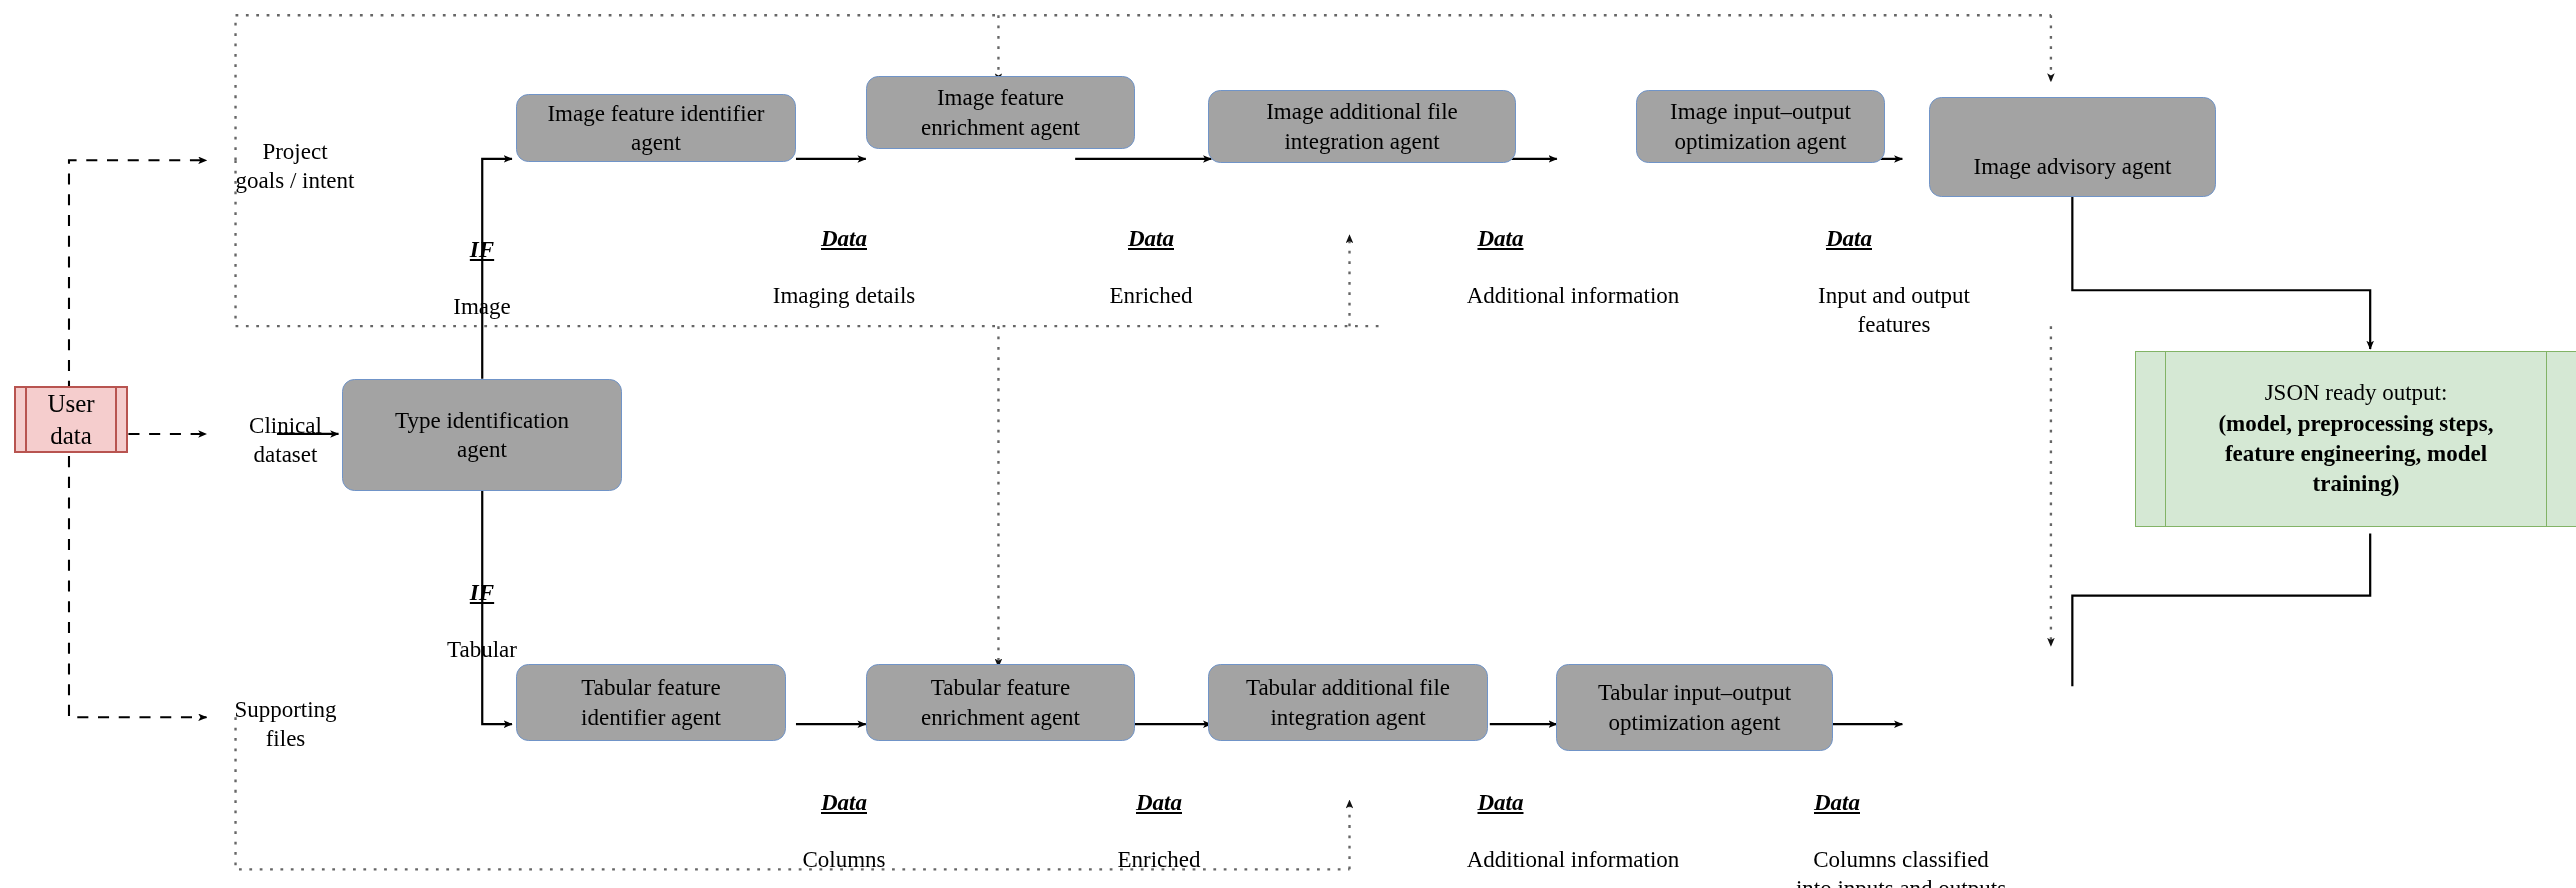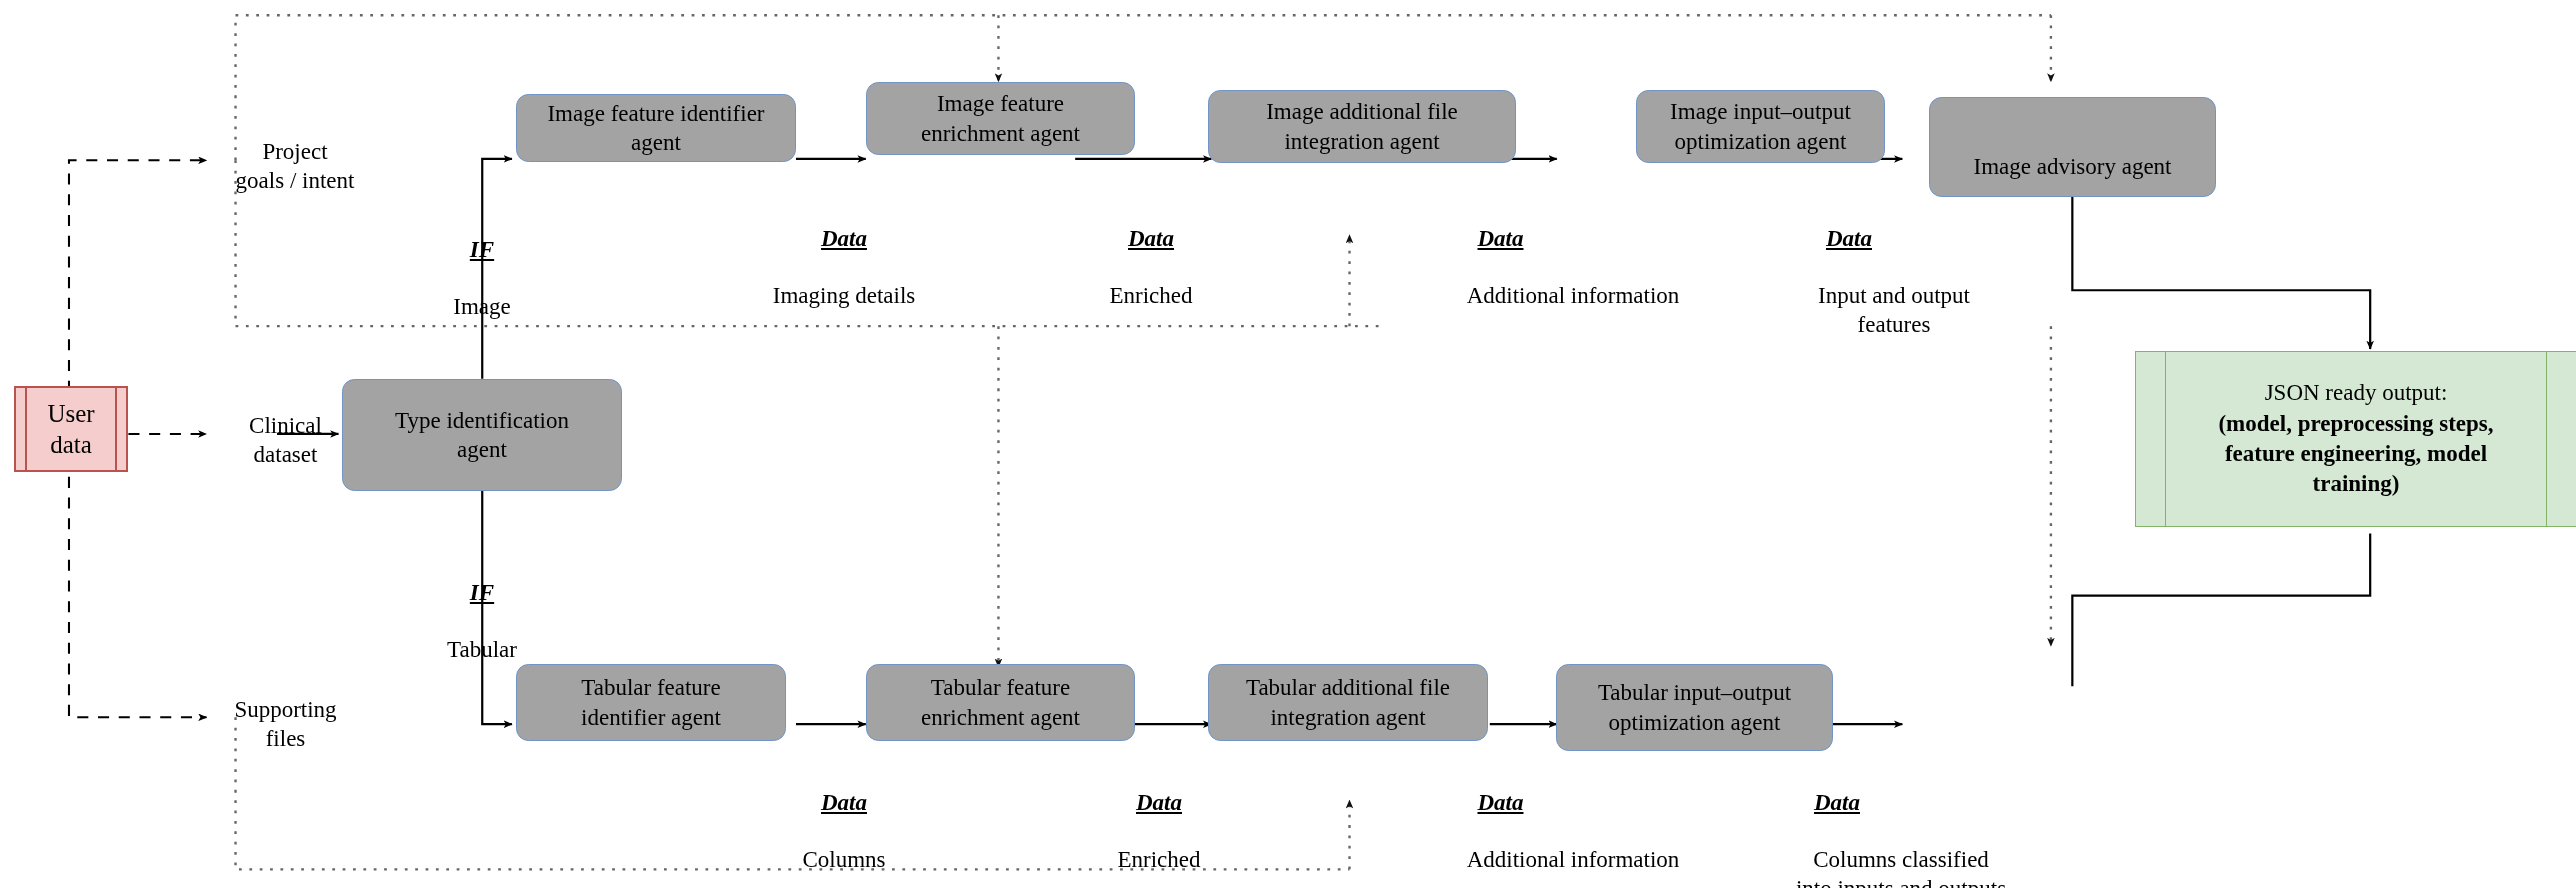--- a/index.html
+++ b/index.html
@@ -80,21 +80,21 @@
       <path d="M1444,472 L1444,965" marker-end="url(#ahg)"></path>
 
       <path d="M340,1038 L340,1258 L1952,1258"></path>
       <path d="M1952,1258 L1952,1158" marker-end="url(#ahg)"></path>
       <path d="M1444,1258 L1444,1258"></path>
 
       <path d="M2967,472 L2967,935" marker-end="url(#ahg)"></path>
     </g>
   </svg>
 
-  <div class="node userdata" style="left:14px;top:386px;width:114px;height:86px;">
+  <div class="node userdata" style="left:14px;top:386px;width:114px;height:67px;">
     <span class="bar-l"></span>
     <span class="bar-r"></span>
     <span style="white-space:pre-line;">User
 data</span>
   </div>
 
   <div class="lbl" style="left:198px;top:138px;width:194px;">Project
 goals / intent</div>
   <div class="lbl" style="left:206px;top:412px;width:159px;">Clinical
 dataset</div>
@@ -113,21 +113,21 @@
 
   <div class="lbl" style="left:399px;top:550px;width:166px;">
     <span class="kw">IF</span>
     <span>Tabular</span>
   </div>
 
   <div class="node agent" style="left:516px;top:94px;width:280px;height:68px;">
     <span style="white-space:pre-line;">Image feature identifier
 agent</span>
   </div>
-  <div class="node agent" style="left:866px;top:82px;width:269px;height:73px;">
+  <div class="node agent" style="left:866px;top:76px;width:269px;height:73px;">
     <span style="white-space:pre-line;">Image feature
 enrichment agent</span>
   </div>
   <div class="node agent" style="left:1208px;top:90px;width:308px;height:73px;">
     <span style="white-space:pre-line;">Image additional file
 integration agent</span>
   </div>
   <div class="node agent" style="left:1636px;top:90px;width:249px;height:73px;">
     <span style="white-space:pre-line;">Image input–output
 optimization agent</span>

